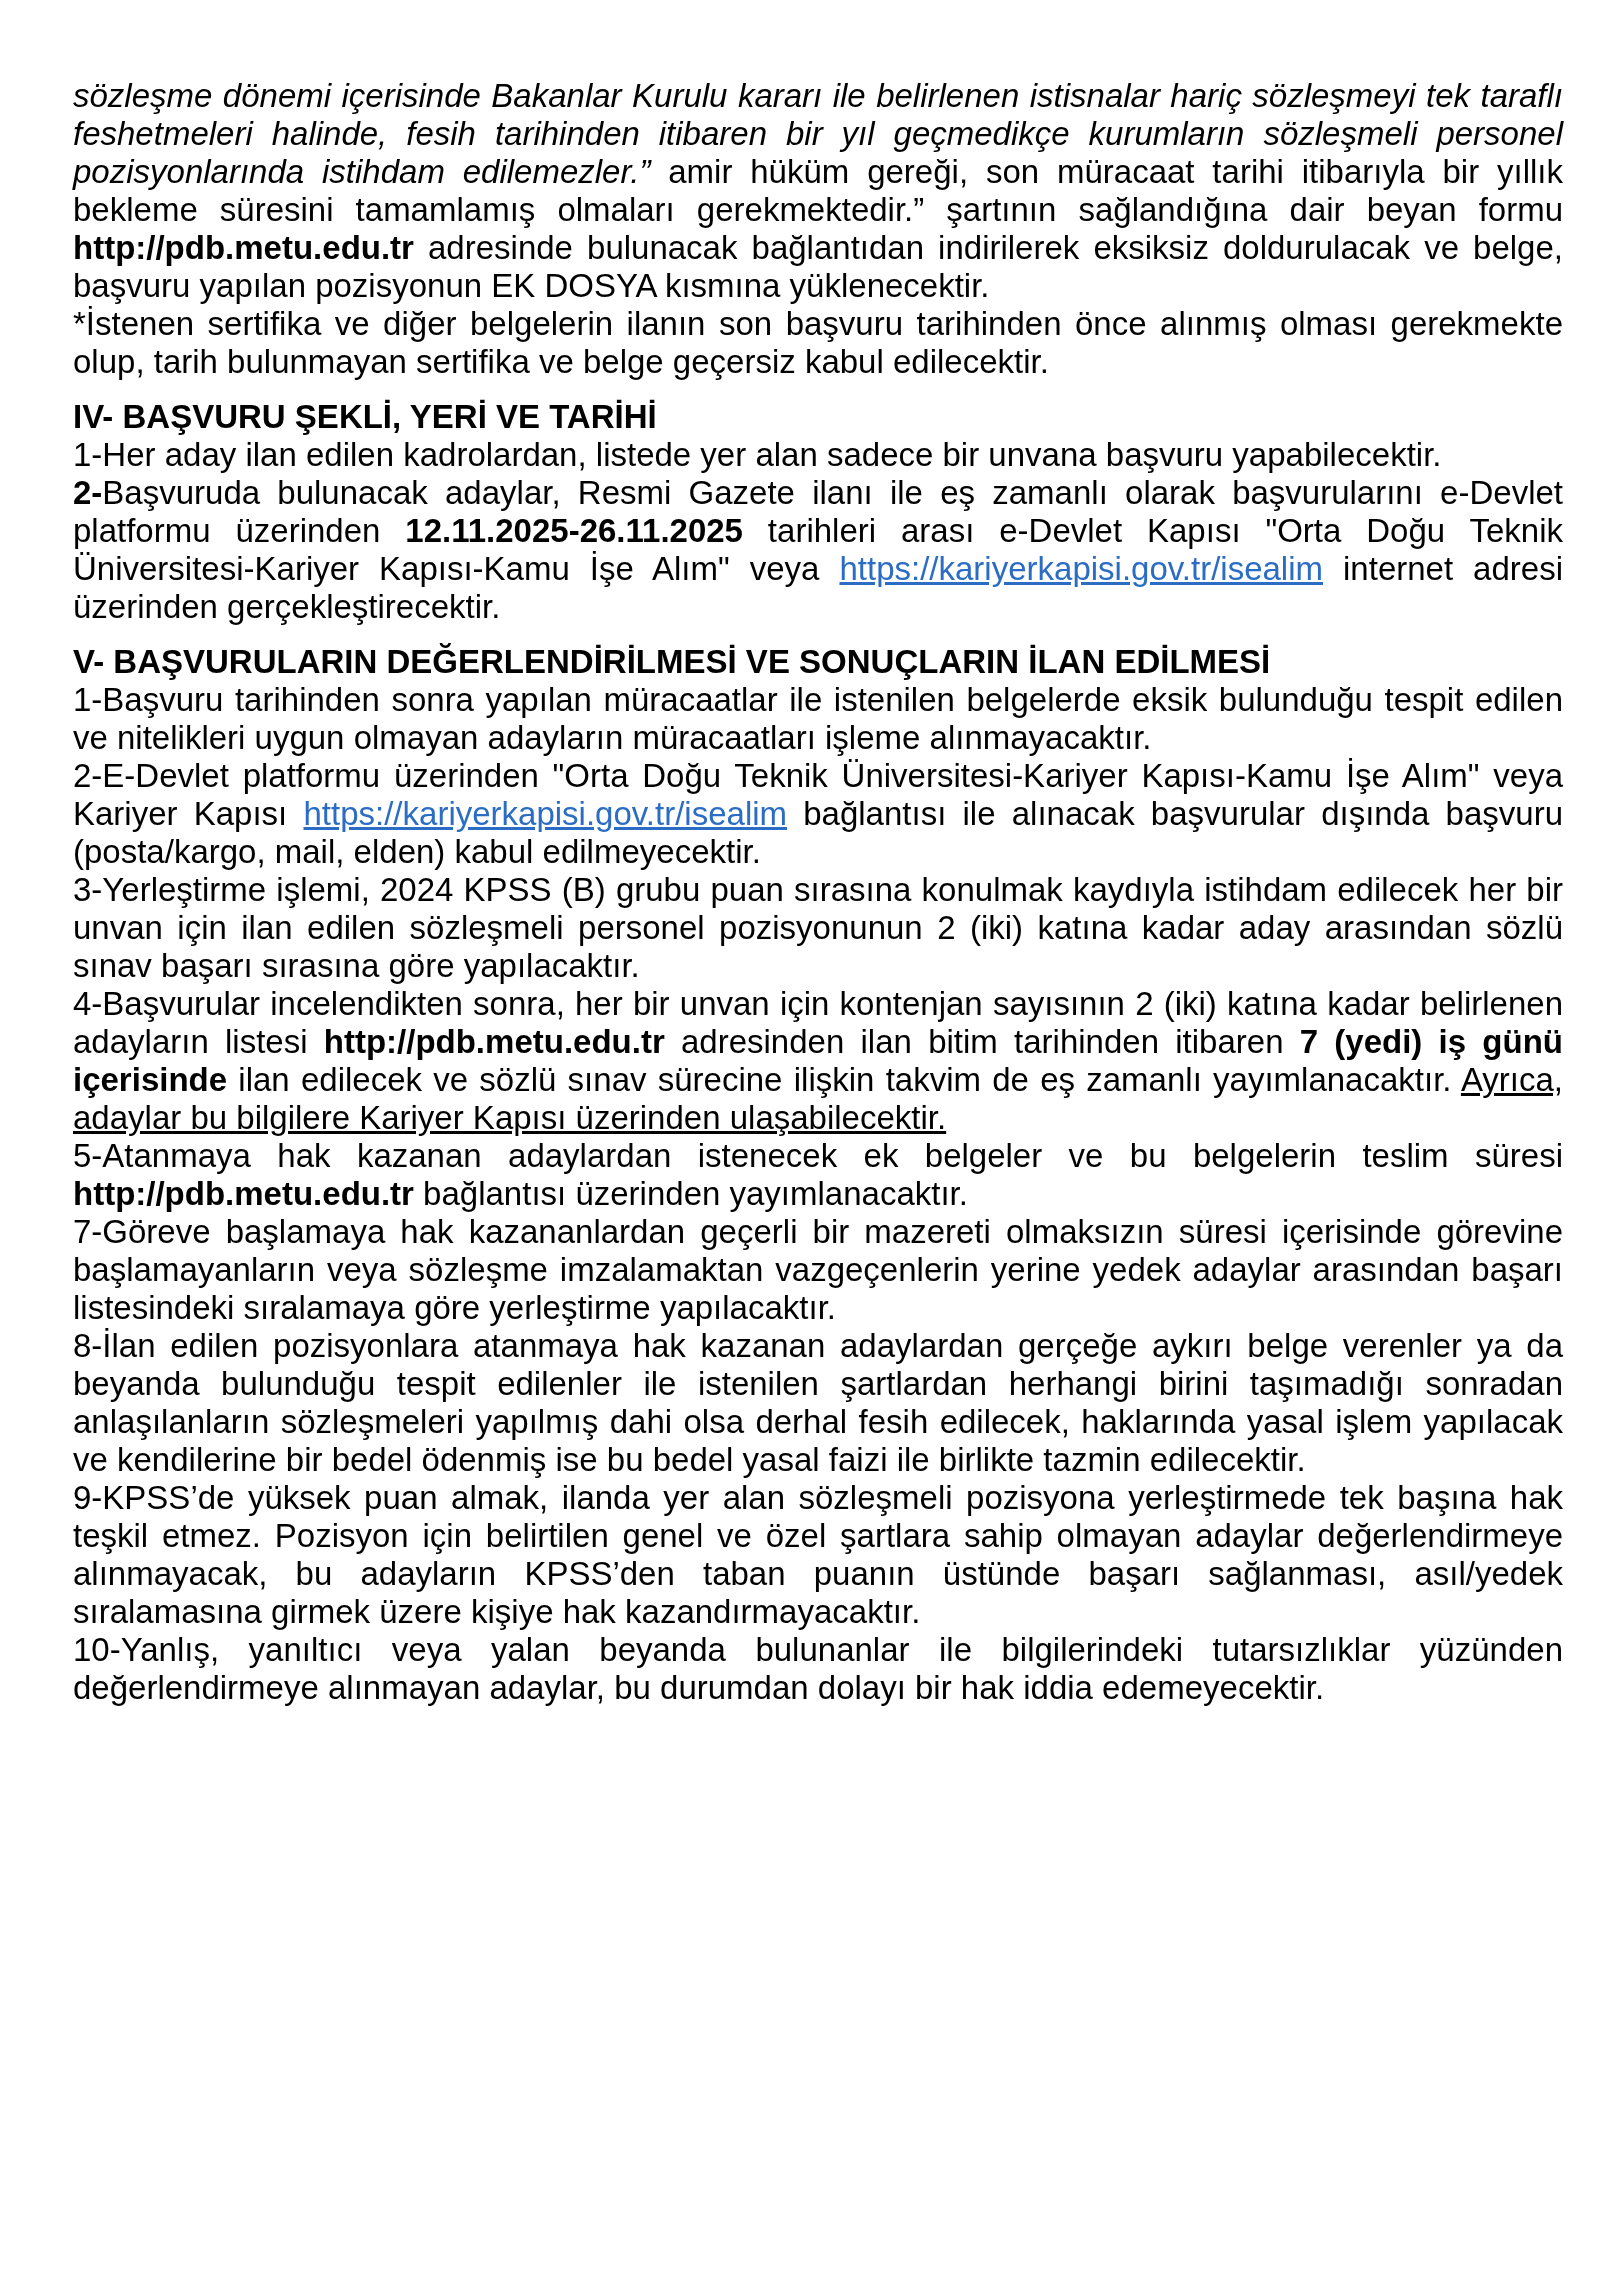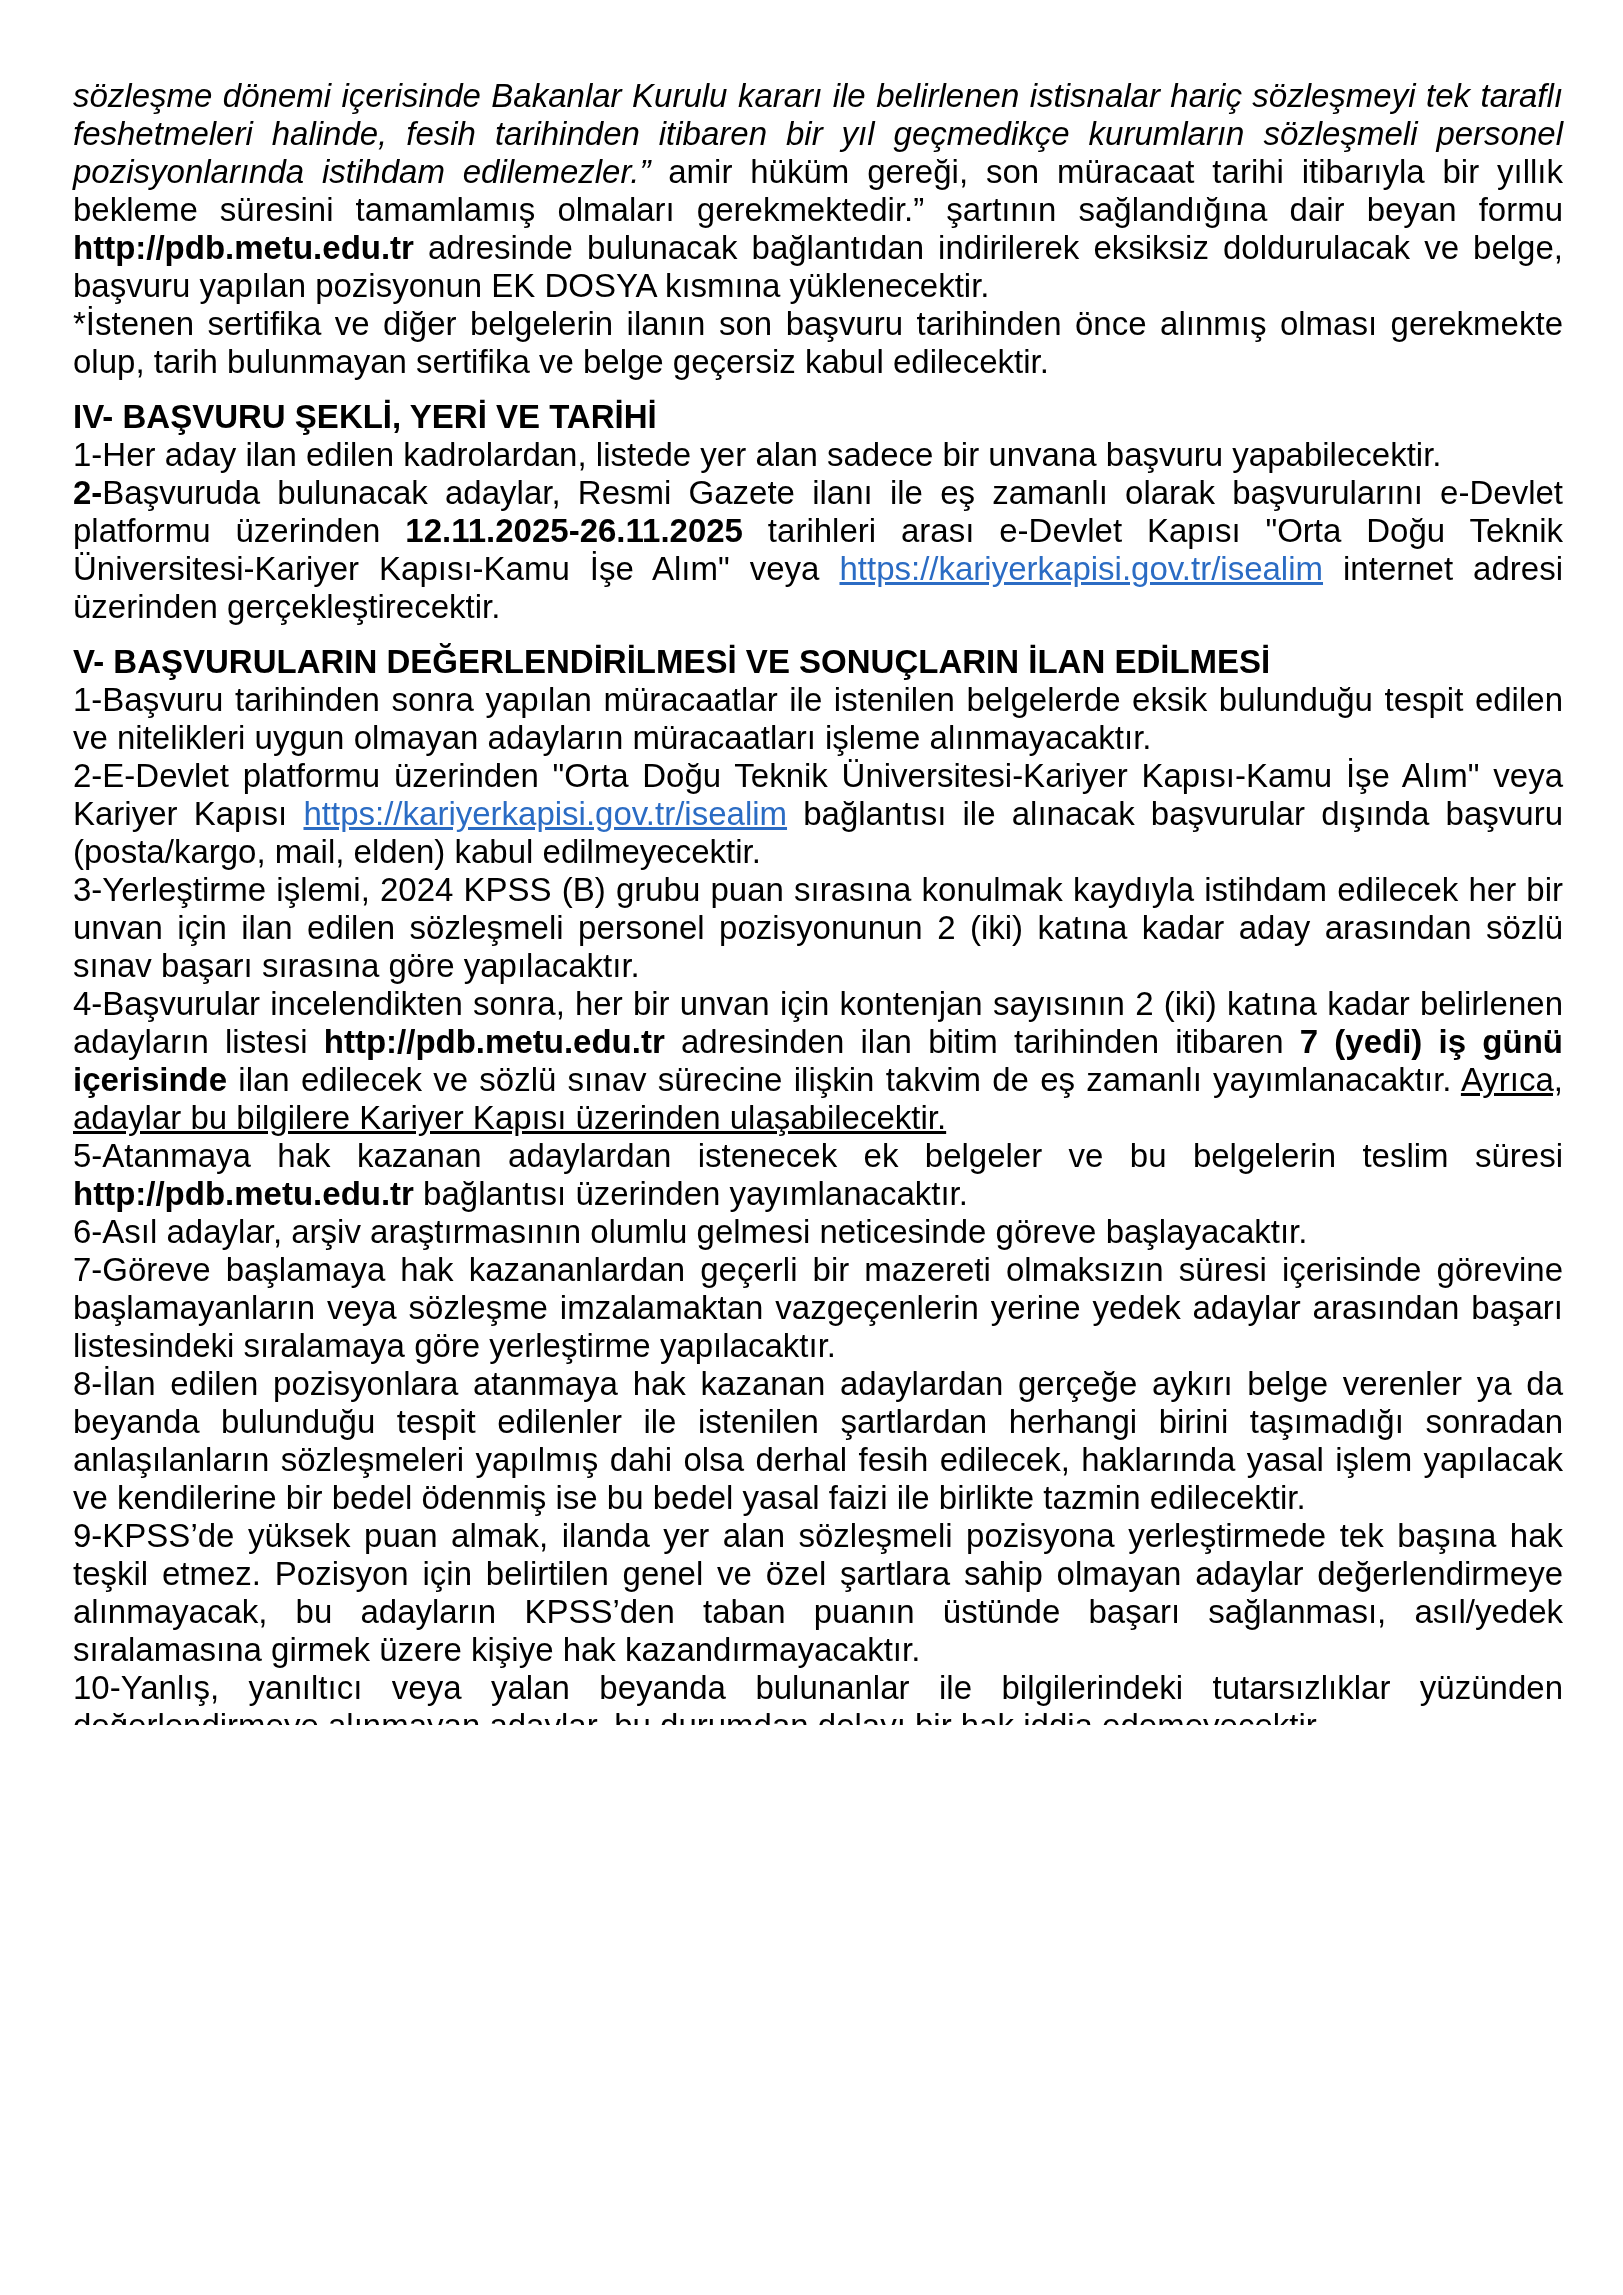--- a/index.html
+++ b/index.html
@@ -49,21 +49,20 @@
       <p class="body"><span>*İstenen sertifika ve diğer belgelerin ilanın son başvuru tarihinden önce alınmış olması gerekmekte olup, tarih bulunmayan sertifika ve belge geçersiz kabul edilecektir.</span></p>
       <p class="heading sb1"><span>IV- BAŞVURU ŞEKLİ, YERİ VE TARİHİ</span></p>
       <p class="body"><span>1-Her aday ilan edilen kadrolardan, listede yer alan sadece bir unvana başvuru yapabilecektir.</span></p>
       <p class="body"><span class="bd">2-</span><span>Başvuruda bulunacak adaylar, Resmi Gazete ilanı ile eş zamanlı olarak başvurularını e-Devlet platformu üzerinden </span><span class="bd">12.11.2025-26.11.2025</span><span> tarihleri arası e-Devlet Kapısı "Orta Doğu Teknik Üniversitesi-Kariyer Kapısı-Kamu İşe Alım" veya </span><a class="lnk">https://kariyerkapisi.gov.tr/isealim</a><span> internet adresi üzerinden gerçekleştirecektir.</span></p>
       <p class="heading sb1"><span>V- BAŞVURULARIN DEĞERLENDİRİLMESİ VE SONUÇLARIN İLAN EDİLMESİ</span></p>
       <p class="body"><span>1-Başvuru tarihinden sonra yapılan müracaatlar ile istenilen belgelerde eksik bulunduğu tespit edilen ve nitelikleri uygun olmayan adayların müracaatları işleme alınmayacaktır.</span></p>
       <p class="body"><span>2-E-Devlet platformu üzerinden "Orta Doğu Teknik Üniversitesi-Kariyer Kapısı-Kamu İşe Alım" veya Kariyer Kapısı </span><a class="lnk">https://kariyerkapisi.gov.tr/isealim</a><span> bağlantısı ile alınacak başvurular dışında başvuru (posta/kargo, mail, elden) kabul edilmeyecektir.</span></p>
       <p class="body"><span>3-Yerleştirme işlemi, 2024 KPSS (B) grubu puan sırasına konulmak kaydıyla istihdam edilecek her bir unvan için ilan edilen sözleşmeli personel pozisyonunun 2 (iki) katına kadar aday arasından sözlü sınav başarı sırasına göre yapılacaktır.</span></p>
       <p class="body"><span>4-Başvurular incelendikten sonra, her bir unvan için kontenjan sayısının 2 (iki) katına kadar belirlenen adayların listesi </span><span class="bd">http://pdb.metu.edu.tr</span><span> adresinden ilan bitim tarihinden itibaren </span><span class="bd">7 (yedi) iş günü içerisinde</span><span> ilan edilecek ve sözlü sınav sürecine ilişkin takvim de eş zamanlı yayımlanacaktır. </span><span class="ul">Ayrıca, adaylar bu bilgilere Kariyer Kapısı üzerinden ulaşabilecektir.</span></p>
       <p class="body"><span>5-Atanmaya hak kazanan adaylardan istenecek ek belgeler ve bu belgelerin teslim süresi </span><span class="bd">http://pdb.metu.edu.tr</span><span> bağlantısı üzerinden yayımlanacaktır.</span></p>
-      <p class="body"><span>6-Asıl adaylar, arşiv araştırmasının olumlu gelmesi neticesinde göreve başlayacaktır.</span></p>
       <p class="body"><span>7-Göreve başlamaya hak kazananlardan geçerli bir mazereti olmaksızın süresi içerisinde görevine başlamayanların veya sözleşme imzalamaktan vazgeçenlerin yerine yedek adaylar arasından başarı listesindeki sıralamaya göre yerleştirme yapılacaktır.</span></p>
       <p class="body"><span>8-İlan edilen pozisyonlara atanmaya hak kazanan adaylardan gerçeğe aykırı belge verenler ya da beyanda bulunduğu tespit edilenler ile istenilen şartlardan herhangi birini taşımadığı sonradan anlaşılanların sözleşmeleri yapılmış dahi olsa derhal fesih edilecek, haklarında yasal işlem yapılacak ve kendilerine bir bedel ödenmiş ise bu bedel yasal faizi ile birlikte tazmin edilecektir.</span></p>
       <p class="body"><span>9-KPSS’de yüksek puan almak, ilanda yer alan sözleşmeli pozisyona yerleştirmede tek başına hak teşkil etmez. Pozisyon için belirtilen genel ve özel şartlara sahip olmayan adaylar değerlendirmeye alınmayacak, bu adayların KPSS’den taban puanın üstünde başarı sağlanması, asıl/yedek sıralamasına girmek üzere kişiye hak kazandırmayacaktır.</span></p>
       <p class="body"><span>10-Yanlış, yanıltıcı veya yalan beyanda bulunanlar ile bilgilerindeki tutarsızlıklar yüzünden değerlendirmeye alınmayan adaylar, bu durumdan dolayı bir hak iddia edemeyecektir.</span></p>
       <p class="heading"><span>İlanen duyurulur.</span></p>
       <p class="body"><span>Personel Daire Başkanlığı İletişim Tel: 0312 210 3436--0312-210 3437--0312-210 3449--0312 210 3460</span></p>
     </div>
 </div>
 
 

